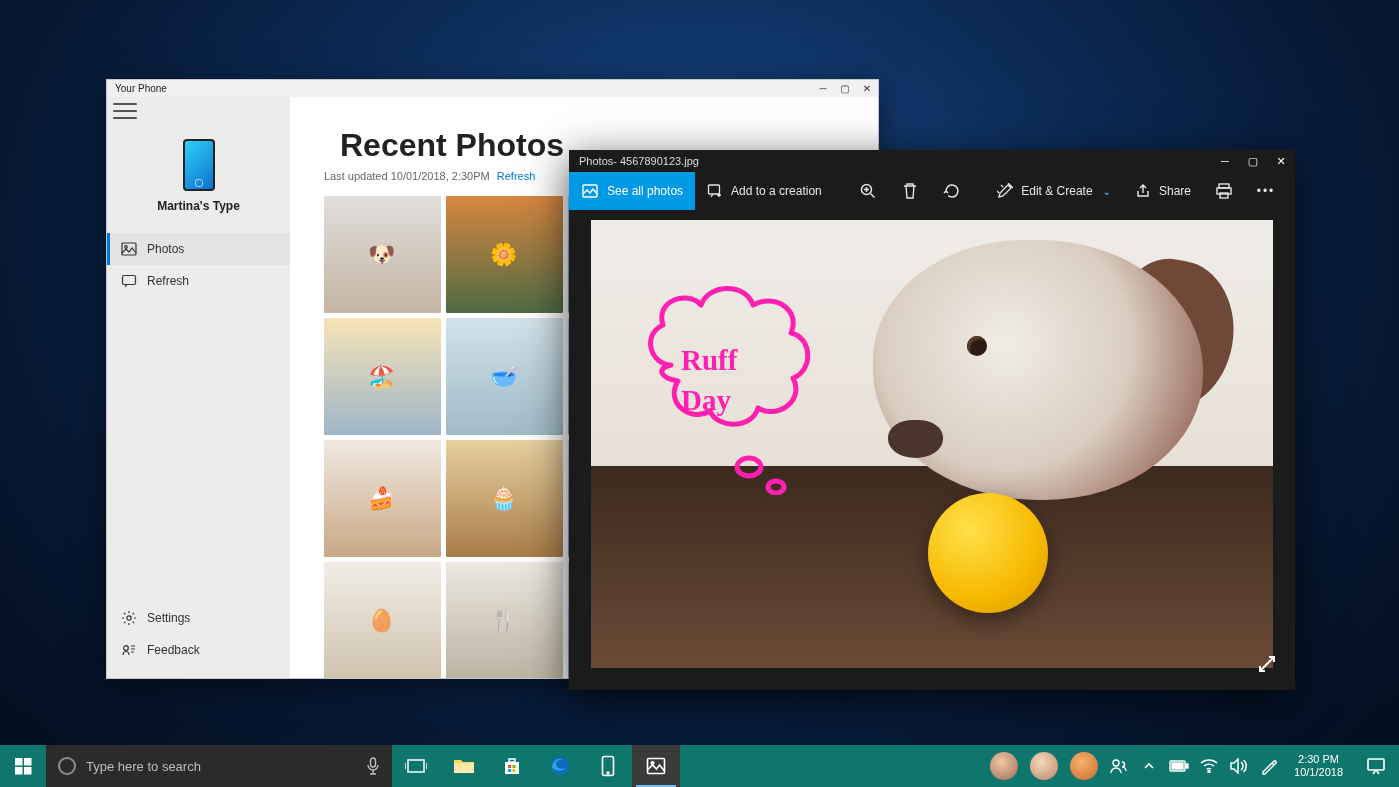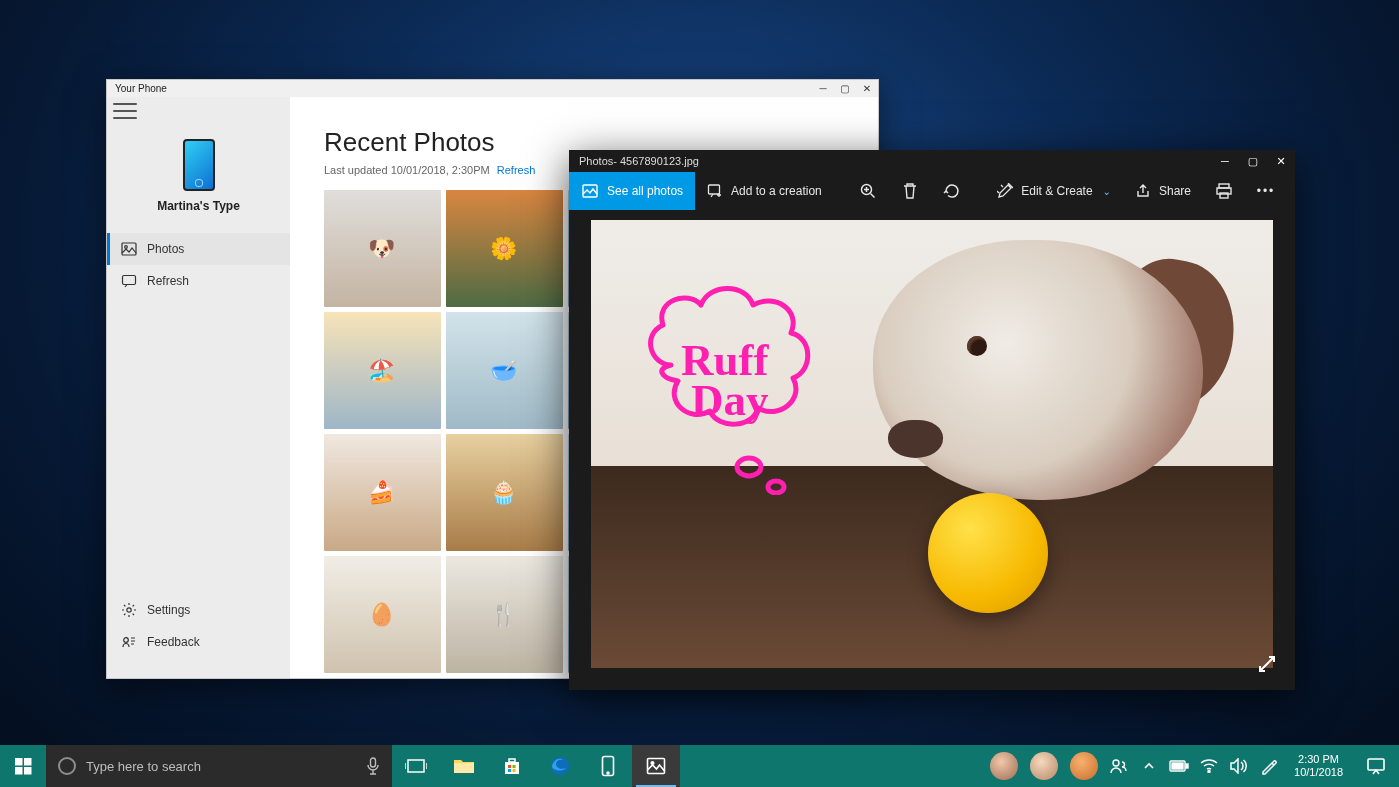--- a/index.html
+++ b/index.html
@@ -39,23 +39,23 @@
   }
   .yp-phoneicon::after{content:"";position:absolute;bottom:2px;left:50%;transform:translateX(-50%);width:6px;height:6px;border:1px solid rgba(255,255,255,.6);border-radius:3px;}
   .yp-phonename{ text-align:center; font-size:12px; font-weight:600; color:#222; margin-bottom:20px;}
   .yp-nav {flex:1;}
   .yp-nav-item{
     display:flex; align-items:center; gap:10px; padding:8px 14px;
     font-size:12px; color:#333; cursor:pointer;
   }
   .yp-nav-item.active{ border-left:3px solid #0078d7; background:#e4e4e4; padding-left:11px;}
   .yp-ico{width:16px;height:16px;display:flex;align-items:center;justify-content:center;}
-  .yp-bottom{ margin-top:auto; padding-bottom:20px;}
+  .yp-bottom{ margin-top:auto; padding-bottom:12px;}
   .yp-main{ flex:1; padding:30px 34px; overflow:hidden; background:#fff;}
-  .yp-heading{ font-size:26px; font-weight:400; color:#222; margin-bottom:6px;}
+  .yp-heading{ font-size:32px; font-weight:700; color:#222; margin-bottom:6px;margin-left:16px;}
   .yp-sub{ font-size:11px; color:#666; }
   .yp-refresh{ color:#0078d7; margin-left:4px; cursor:pointer;}
   .yp-grid{ margin-top:14px; display:grid; grid-template-columns:repeat(4,117px); gap:5px;}
   .yp-tile{ width:117px; height:117px; background:#ccc; border-radius:1px; display:flex; align-items:center; justify-content:center; font-size:22px; overflow:hidden;}
   .tile-dog{background:linear-gradient(#e0dedb,#c4b4a2);}
   .tile-flowers{background:linear-gradient(#d98640,#4e6b44);}
   .tile-sky{background:linear-gradient(#bcd4e8,#7ea0c4);}
   .tile-food{background:linear-gradient(#fce6a2,#c26a36);}
   .tile-beach{background:linear-gradient(#f7e3b8,#9eb6c8);}
   .tile-wood{background:linear-gradient(#d2e3ea,#9fbac6);}
@@ -90,22 +90,22 @@
     background: linear-gradient(180deg,#efece8 0%,#e8e0d6 55%,#3c2a1e 55%,#6b4a36 100%);
     display:flex; align-items:center; justify-content:flex-start;
     overflow:hidden;
   }
   .ph-bubble{
     position:absolute; left:40px; top:55px; width:220px; height:220px;
     color:#ff1fb0; font-family:"Segoe Script","Comic Sans MS",cursive;
   }
   .ph-bubble svg{position:absolute;inset:0;}
   .ph-bubble-text{
-    position:absolute; left:50px; top:65px; text-align:right;
-    font-size:45px; line-height:40px; color:#ff1fb0; font-weight:600;
+    position:absolute; left:50px; top:65px; text-align:left;
+    font-size:29px; line-height:40px; color:#ff1fb0; font-weight:600;
   }
   .ph-dog{
     position:absolute; right:0; top:0; width:470px; height:100%;
   }
   .ph-dog .head{position:absolute;right:70px;top:20px;width:330px;height:260px;background:radial-gradient(circle at 40% 40%,#f0ece6 0%,#d9cdbf 50%,#a2786a 80%);border-radius:46% 50% 48% 50%;}
   .ph-dog .ear{position:absolute;right:40px;top:40px;width:120px;height:150px;background:#6f4837;border-radius:50% 60% 60% 50%;transform:rotate(10deg);}
   .ph-dog .eye{position:absolute;right:286px;top:116px;width:20px;height:20px;background:#2e1a12;border-radius:50%;box-shadow:inset 3px 3px 2px #5c3b2a;}
   .ph-dog .nose{position:absolute;right:330px;top:200px;width:55px;height:38px;background:#4a342c;border-radius:50% 50% 55% 55%;}
   .ph-ball{position:absolute;right:225px;bottom:55px;width:120px;height:120px;background:radial-gradient(circle at 35% 30%,#ffe14a,#f7b900 60%,#d99800 100%);border-radius:50%;box-shadow:0 8px 20px rgba(0,0,0,.4);}
   .ph-fullscreen{

